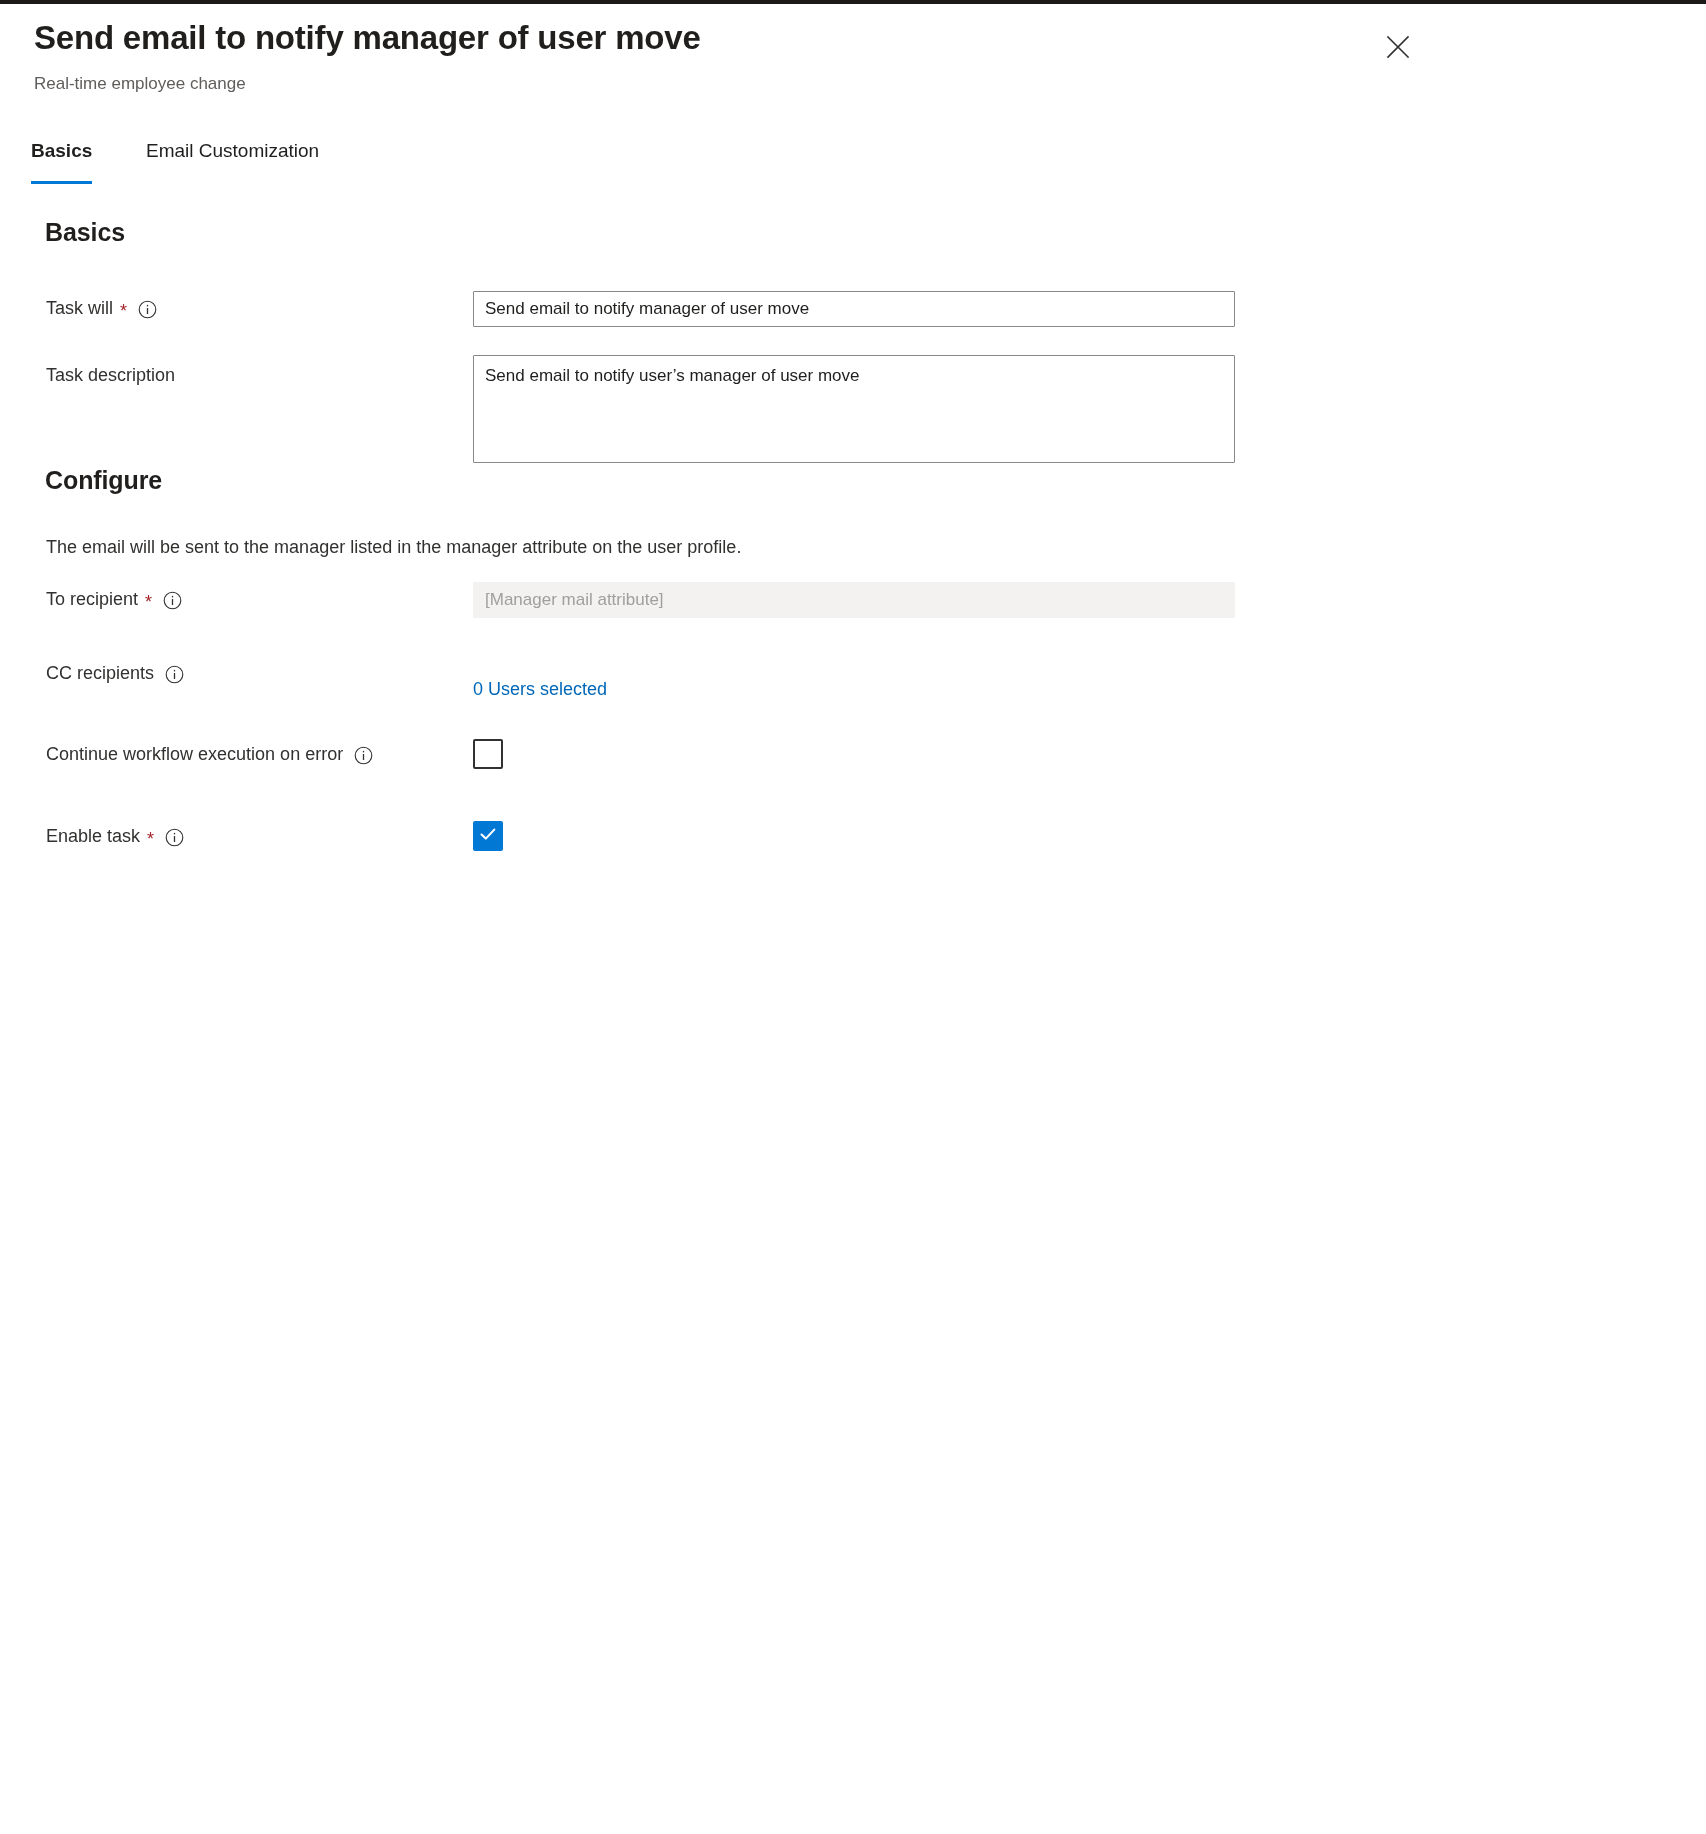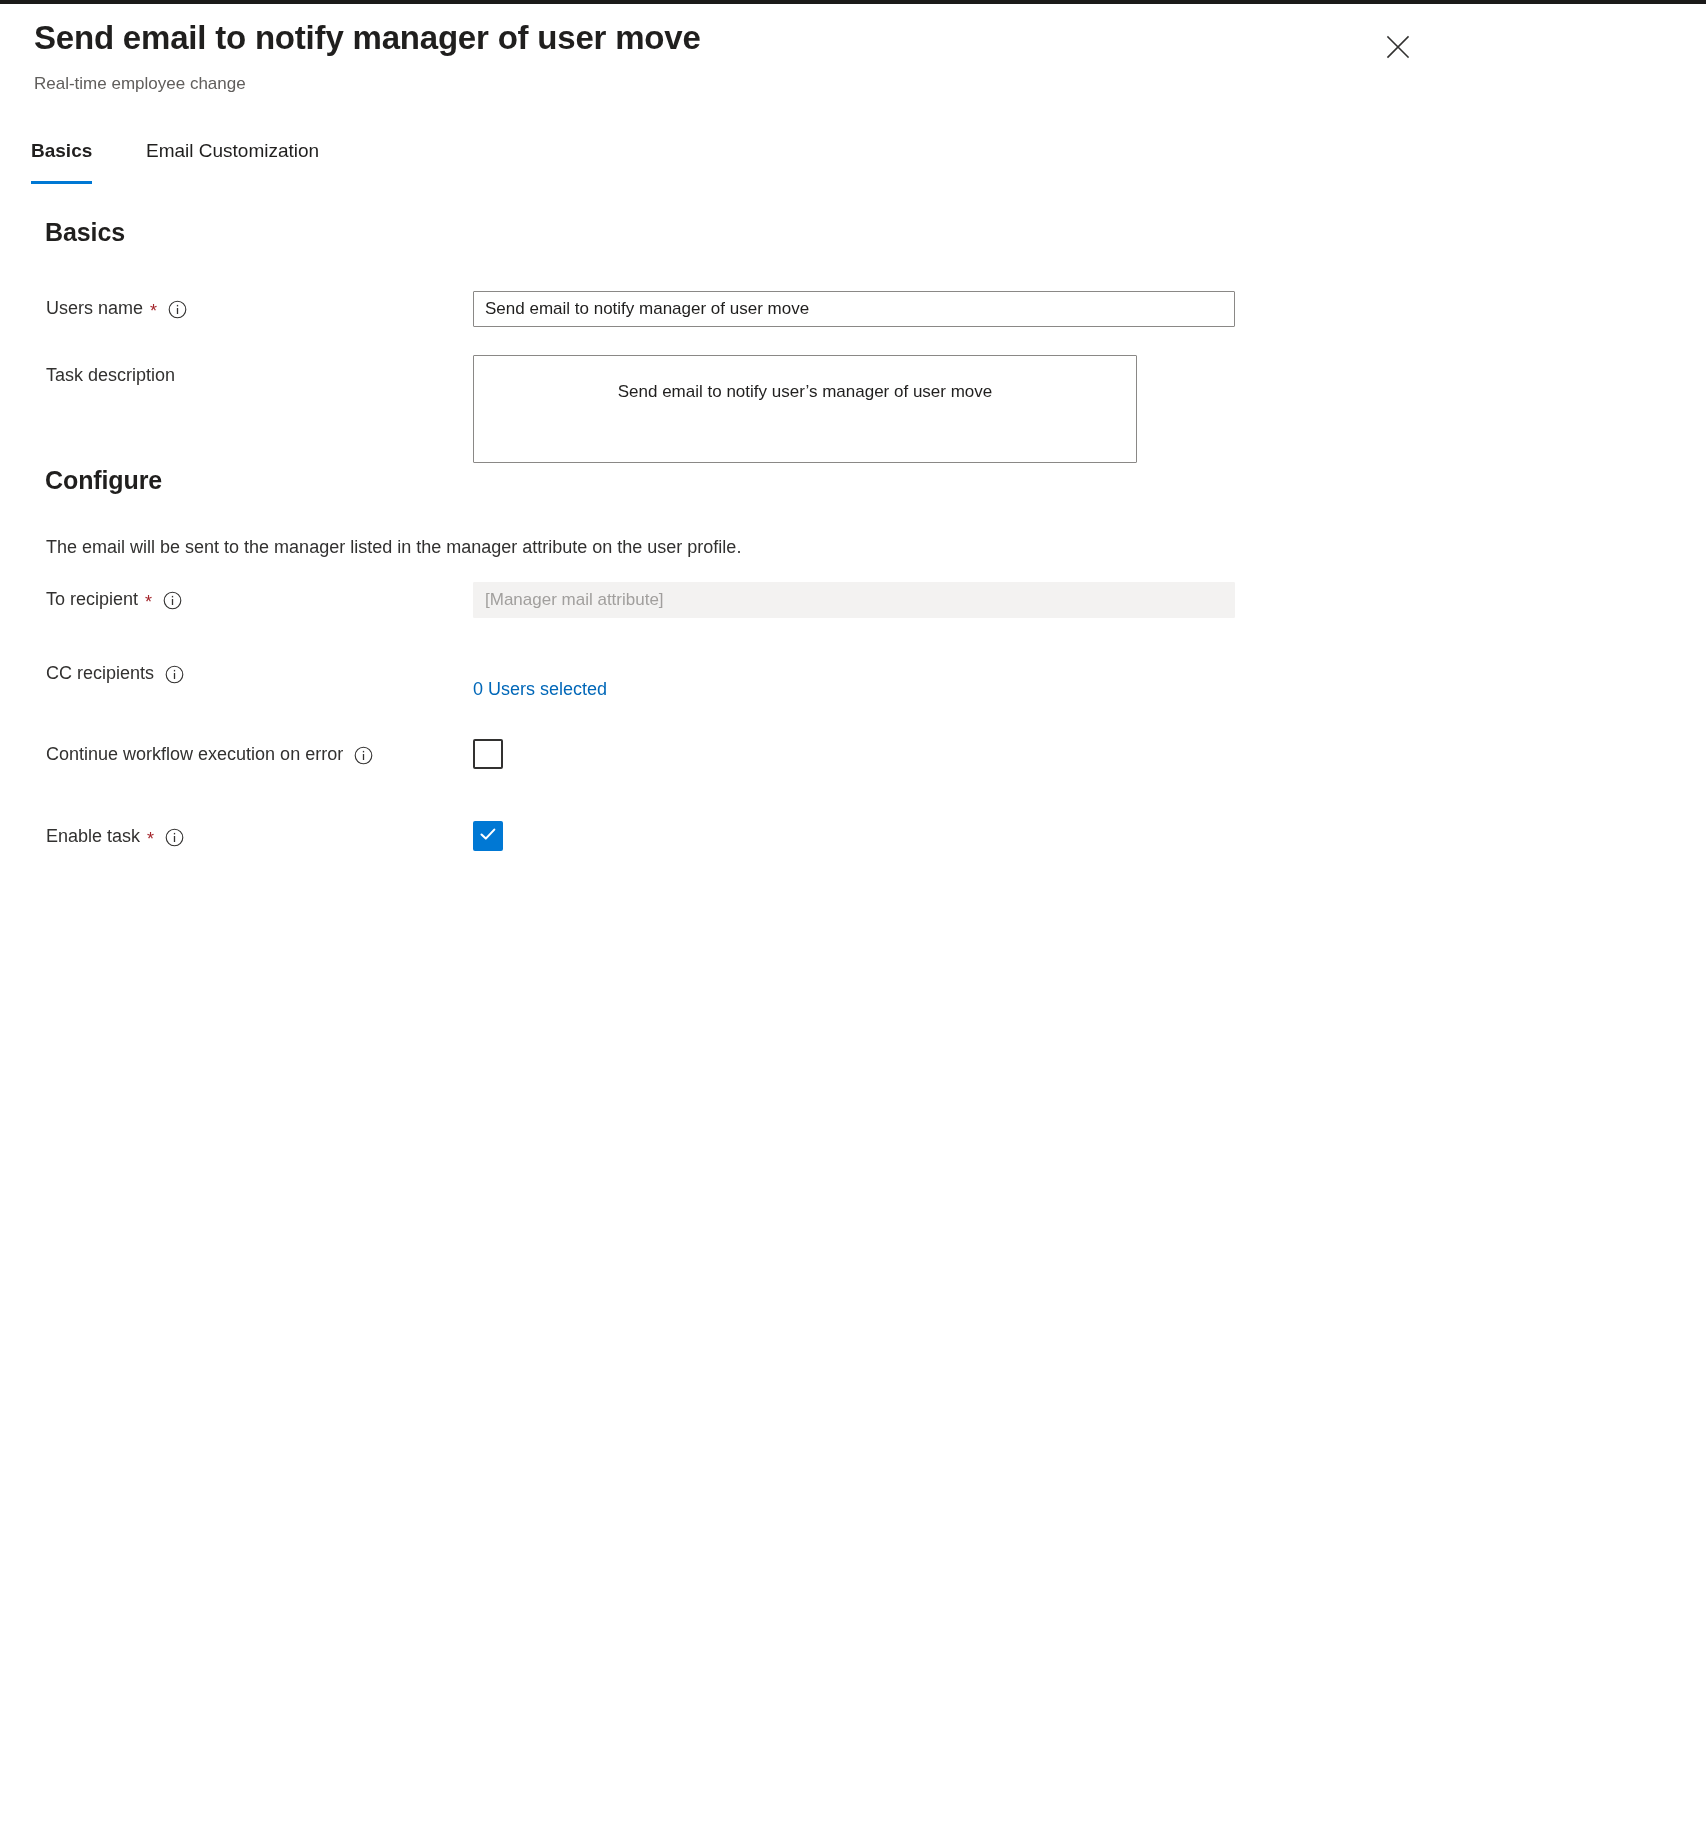--- a/index.html
+++ b/index.html
@@ -160,33 +160,32 @@
     font-size: 17px;
     color: #201f1e;
     padding: 0 11px;
     border-radius: 1px;
     outline: none;
   }
 
   .text-area {
     position: absolute;
     left: 473px;
-    width: 664px;
+    width: 762px;
     height: 108px;
     border: 1px solid #8a8886;
     background: #ffffff;
     font-family: "Liberation Sans", sans-serif;
     font-size: 17px;
     color: #201f1e;
-    padding: 25px 11px;
+    padding: 9px 11px;
     border-radius: 1px;
     outline: none;
     resize: none;
     line-height: 1.35;
-    text-align: center;
   }
 
   .text-input.disabled {
     background: #f3f2f1;
     border: 1px solid #f3f2f1;
     color: #a19f9d;
   }
   .text-input.disabled::placeholder { color: #a19f9d; opacity: 1; }
 
   .helper-text {
@@ -307,21 +306,21 @@
     <div class="tab" id="tab-email-customization">
       <span>Email Customization</span>
     </div>
   </div>
 
   <div id="form-body">
 
     <div class="section-heading" id="heading-basics">Basics</div>
 
     <div class="field-label" id="row-task-name-label">
-      <span>Users name</span>
+      <span>Task will</span>
       <span class="req-star">*</span>
       <span class="info-icon">
         <svg width="19" height="19" viewBox="0 0 19 19" fill="none" xmlns="http://www.w3.org/2000/svg">
           <circle cx="9.5" cy="9.5" r="8.3" stroke="#323130" stroke-width="1.1"></circle>
           <rect x="8.85" y="8" width="1.3" height="6" fill="#323130"></rect>
           <rect x="8.85" y="4.9" width="1.3" height="1.5" fill="#323130"></rect>
         </svg>
       </span>
     </div>
     <input class="text-input" id="input-task-name" type="text" value="Send email to notify manager of user move" style="">

